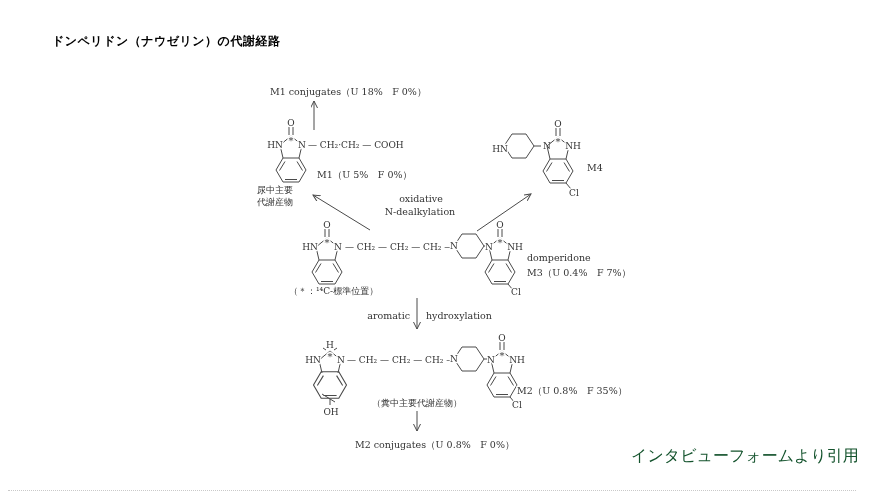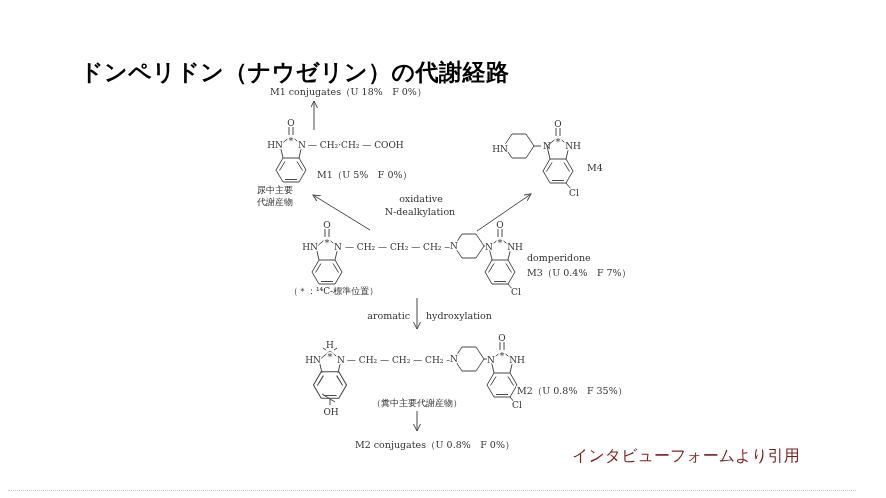--- a/index.html
+++ b/index.html
@@ -1,21 +1,21 @@
 <!DOCTYPE html>
 <html><head>
 <meta charset="utf-8">
 <style>
   html,body{margin:0;padding:0;}
   body{width:886px;height:498px;background:#ffffff;position:relative;overflow:hidden;
        font-family:"Liberation Sans",sans-serif;}
   .page{position:absolute;inset:0;background:#fff;}
-  .title{position:absolute;left:80px;top:33px;font-size:23px;font-weight:bold;color:#000;
-         letter-spacing:0.5px;font-family:"Liberation Sans",sans-serif;margin-top:24px;}
-  .citation{position:absolute;left:572px;top:446px;font-size:16px;color:#7f1d1d;
+  .title{position:absolute;left:52px;top:33px;font-size:12px;font-weight:bold;color:#000;
+         letter-spacing:0.5px;font-family:"Liberation Sans",sans-serif;}
+  .citation{position:absolute;left:631px;top:446px;font-size:16px;color:#14532d;
             font-family:"Liberation Sans",sans-serif;}
   .divider{position:absolute;left:8px;right:30px;top:490px;border-top:1px dotted #c9c9c9;}
   svg.diagram{position:absolute;left:0;top:0;}
   svg text{font-family:"DejaVu Serif","Liberation Serif",serif;fill:#333;
            paint-order:stroke fill;stroke:#ffffff;stroke-width:2.5px;stroke-linejoin:round;}
   .atom{font-size:9px;text-anchor:middle;dominant-baseline:central;}
   .atomL{font-size:9px;text-anchor:start;}
   .star{font-size:10px;text-anchor:middle;dominant-baseline:central;}
   .chain{font-size:9px;}
   .lbl{font-size:9.5px;}

